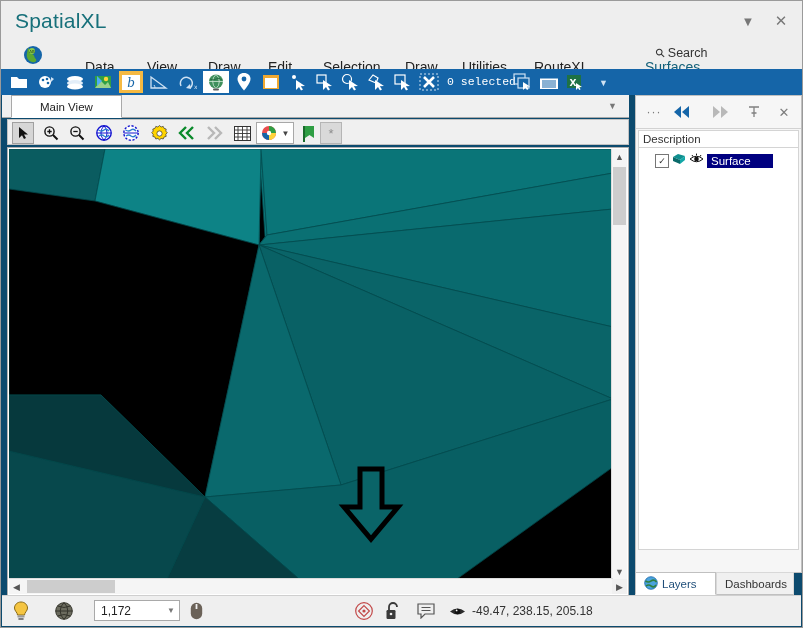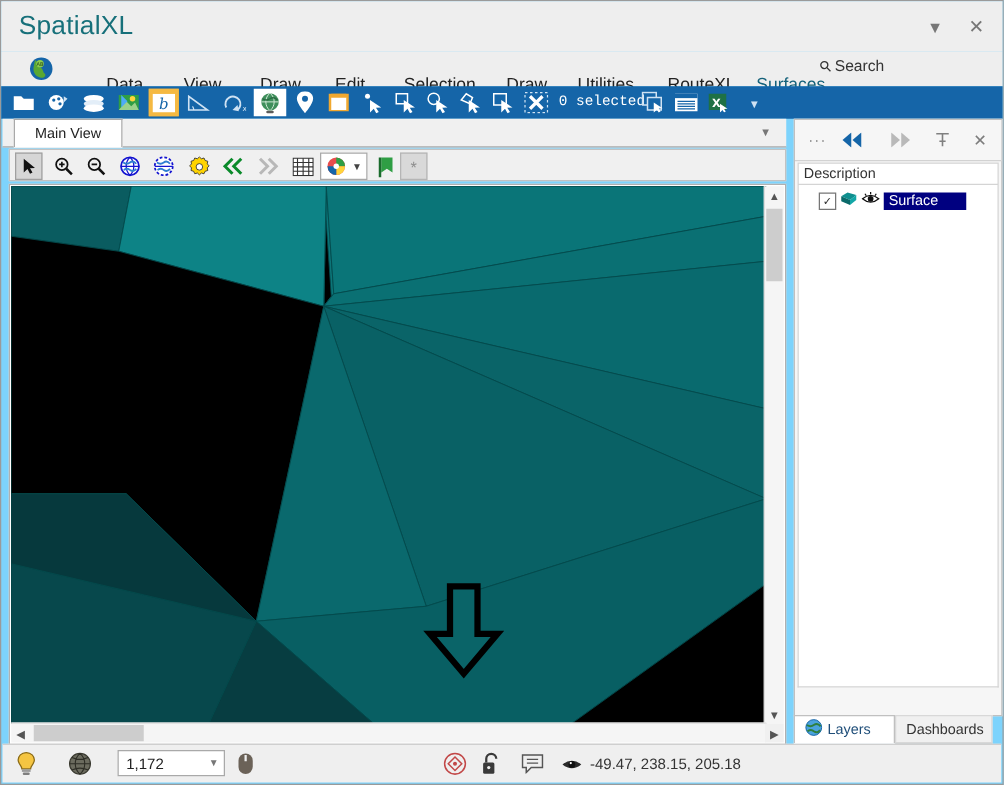--- a/index.html
+++ b/index.html
@@ -2,49 +2,49 @@
 <html><head>
 <meta charset="utf-8">
 <style>
   html,body{margin:0;padding:0;}
   body{
     width:803px;height:628px;overflow:hidden;
     font-family:"Liberation Sans",sans-serif;
     font-size:12px;color:#1a1a1a;
     background:#f0f0f0;
   }
-  #app{position:relative;width:803px;height:628px;box-sizing:border-box;border:1px solid #9a9a9a;background:#7dd3fc;}
+  #app{position:relative;width:803px;height:628px;box-sizing:border-box;border:1px solid #9a9a9a;background:#0c4a6e;}
 
   
   .titlebar{position:absolute;left:0;top:0;width:801px;height:40px;background:#eeeeee;}
   .app-title{position:absolute;left:14px;top:8px;font-size:21px;color:#17707a;letter-spacing:.2px;}
   .tb-btn{position:absolute;top:10px;width:24px;height:20px;display:flex;align-items:center;justify-content:center;color:#777;font-size:13px;}
   .tb-caret{left:735px;}
   .tb-close{left:768px;font-size:15px;}
 
   
   .menubar{position:absolute;left:0;top:40px;width:801px;height:28px;background:#eeeeee;}
   .menu-logo{position:absolute;left:22px;top:4px;width:20px;height:20px;}
   .menu-item{position:absolute;top:18px;height:18px;font-size:14px;color:#222;padding:0 4px;white-space:nowrap;cursor:default;text-align:center;}
-  .menu-item.active{color:#14617a;}
+  .menu-item.active{color:#14617a;margin-left:40px;}
   .menu-underline{position:absolute;height:2px;background:#1565a8;bottom:-5px;left:2px;right:2px;}
   .search-item{position:absolute;top:5px;left:655px;font-size:12.5px;color:#333;}
   .search-glyph{display:inline-block;transform:rotate(-45deg);font-size:12px;color:#333;margin-right:3px;}
 
   
   .bluebar{position:absolute;left:0;top:68px;width:801px;height:26px;background:#1565a8;}
   .bluebar .slot{position:absolute;top:2px;height:22px;display:flex;align-items:center;justify-content:center;}
   .bluebar .active-slot{background:#ffffff;}
   .bt-text{position:absolute;top:6px;color:#fff;font-size:11.5px;white-space:nowrap;font-family:Liberation Mono, monospace;}
   .bt-caret{position:absolute;top:9px;color:#cfe2f3;font-size:9px;}
 
   
   .tabstrip{position:absolute;left:1px;top:94px;width:627px;height:22px;background:#f0f0f0;border-bottom:1px solid #a9a9a9;}
   .doctab{position:absolute;left:9px;top:0;height:21px;background:#ffffff;border:1px solid #a9a9a9;border-bottom:1px solid #ffffff;
-          padding:0 16px;display:flex;align-items:center;font-size:11.5px;color:#222;}
+          padding:0 28px;display:flex;align-items:center;font-size:11.5px;color:#222;}
   .tabstrip-caret{position:absolute;right:12px;top:6px;color:#777;font-size:9px;}
 
   
   .viewbar{position:absolute;left:6px;top:118px;width:622px;height:26px;background:#f0f0f0;border:1px solid #c2c2c2;box-sizing:border-box;}
   .vb{position:absolute;top:2px;width:22px;height:22px;display:flex;align-items:center;justify-content:center;}
   .vb.pressed{background:#d6d6d6;border:1px solid #a0a0a0;box-sizing:border-box;}
   .vb.boxed{border:1px solid #a8a8a8;background:#fff;box-sizing:border-box;}
   .vb.dim{background:#d9d9d9;border:1px solid #b5b5b5;box-sizing:border-box;color:#8d8d8d;}
 
   

